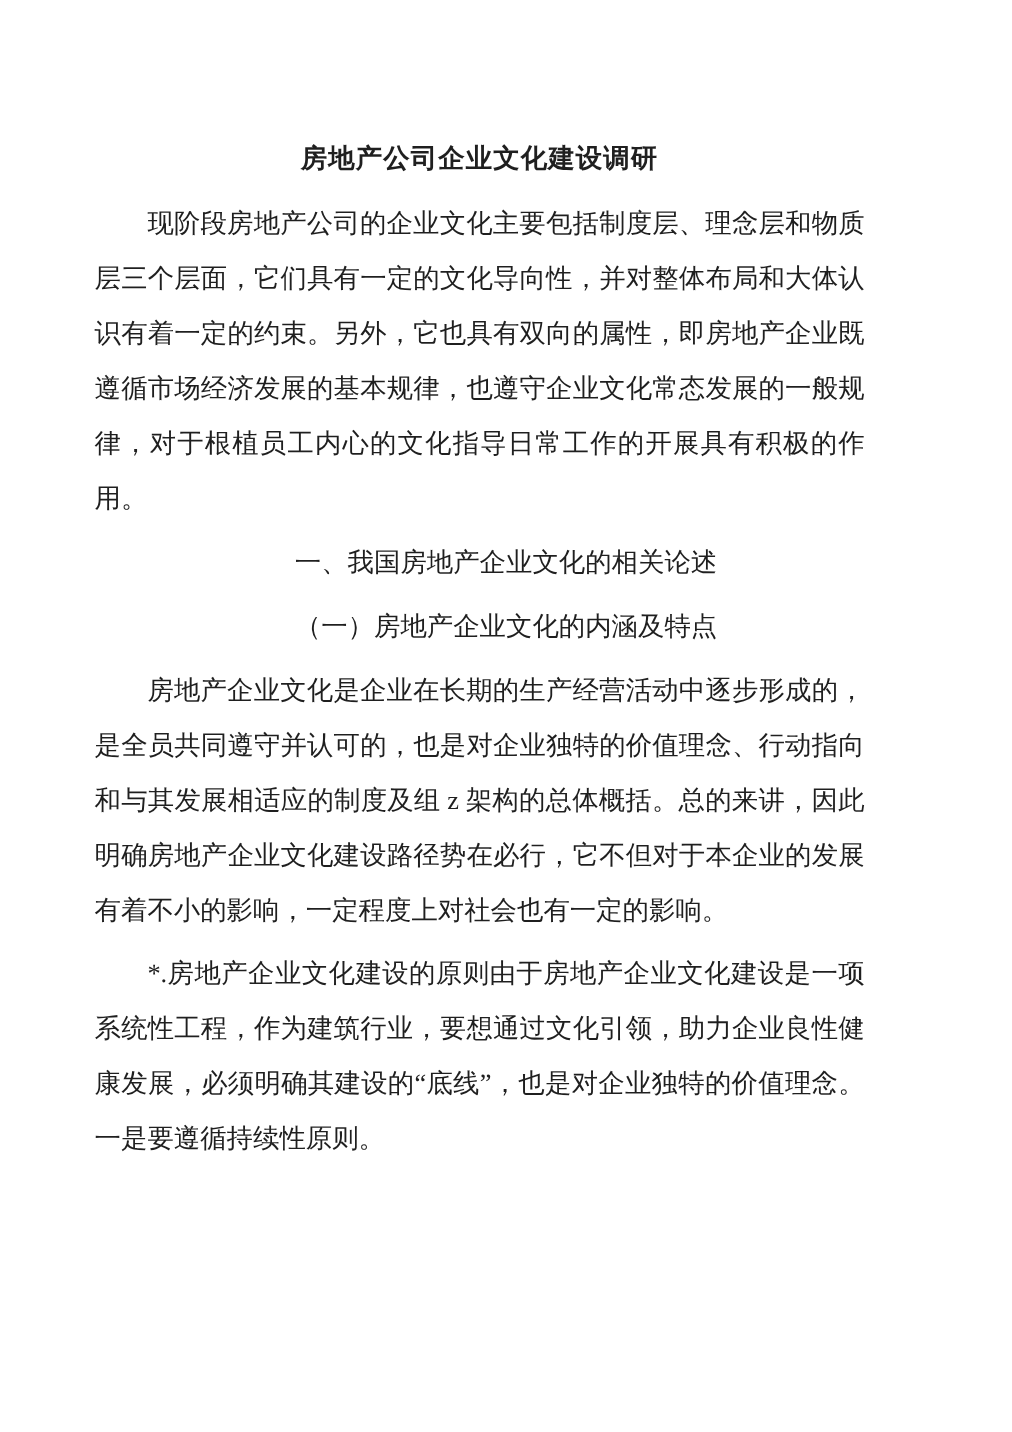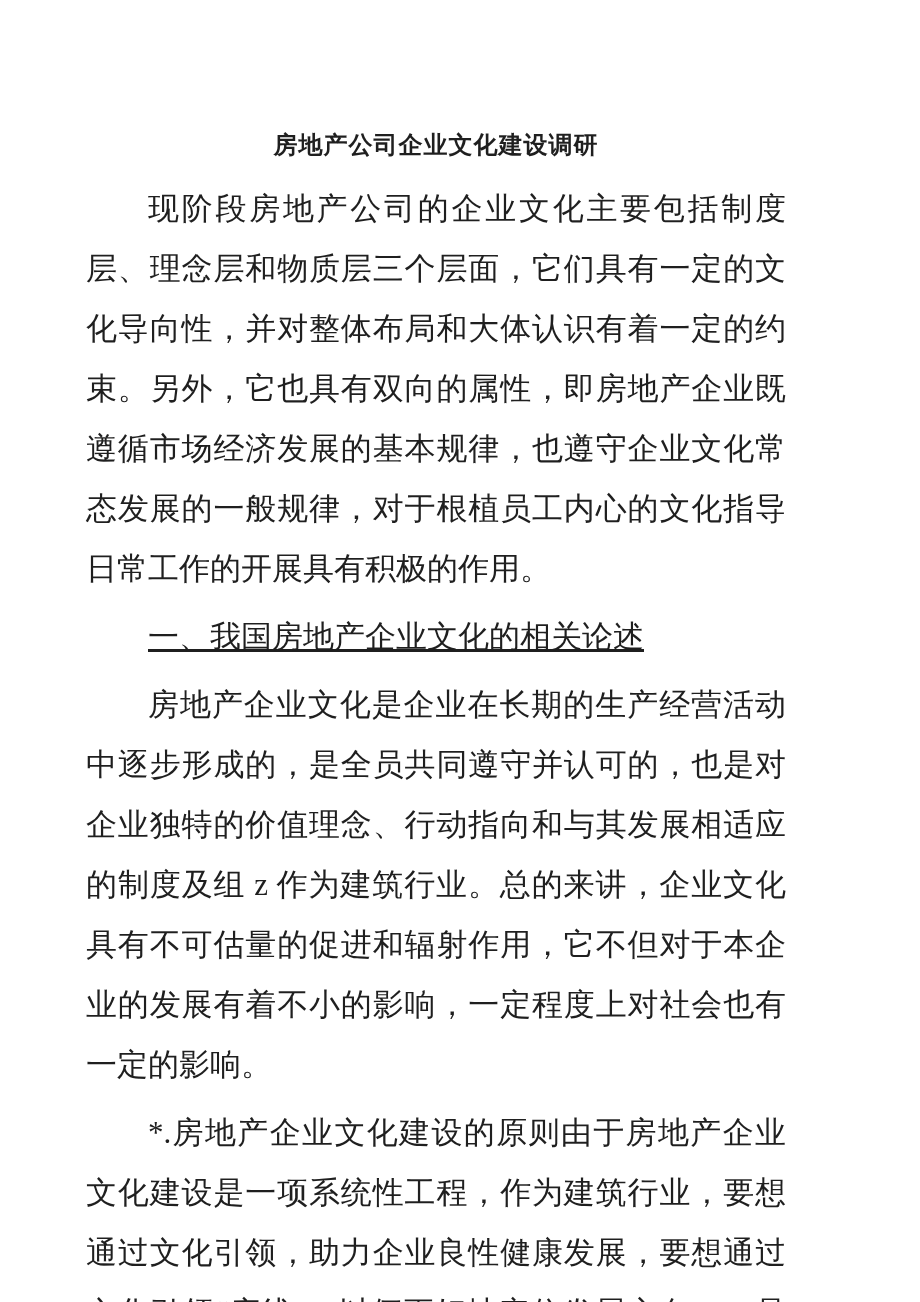--- a/index.html
+++ b/index.html
@@ -24,38 +24,38 @@
   .doc-title {
     margin: 0 0 9px 0;
     font-size: 24px;
     font-weight: bold;
     line-height: 49px;
     text-align: center;
     letter-spacing: 1px;
   }
   .doc-body p {
     margin: 0 0 8px 0;
-    font-size: 31px;
-    line-height: 60px;
+    font-size: 24px;
+    line-height: 50px;
     text-indent: 2em;
     word-break: break-all;
   }
   .doc-body p.body-para {
     text-align: justify;
     text-align-last: left;
   }
   .doc-body p.heading-para {
-    text-align: left;
-    text-decoration: underline;
+    text-align: center;
   }
 </style>
 </head>
 <body>
 
 <div class="page">
   <h1 class="doc-title">房地产公司企业文化建设调研</h1>
   <div class="doc-body">
       <p class="body-para">现阶段房地产公司的企业文化主要包括制度层、理念层和物质层三个层面，它们具有一定的文化导向性，并对整体布局和大体认识有着一定的约束。另外，它也具有双向的属性，即房地产企业既遵循市场经济发展的基本规律，也遵守企业文化常态发展的一般规律，对于根植员工内心的文化指导日常工作的开展具有积极的作用。</p>
       <p class="heading-para">一、我国房地产企业文化的相关论述</p>
-      <p class="body-para">房地产企业文化是企业在长期的生产经营活动中逐步形成的，是全员共同遵守并认可的，也是对企业独特的价值理念、行动指向和与其发展相适应的制度及组 z 作为建筑行业。总的来讲，企业文化具有不可估量的促进和辐射作用，它不但对于本企业的发展有着不小的影响，一定程度上对社会也有一定的影响。</p>
-      <p class="body-para">*.房地产企业文化建设的原则由于房地产企业文化建设是一项系统性工程，作为建筑行业，要想通过文化引领，助力企业良性健康发展，要想通过文化引领“底线”，以便更好地定位发展方向。一是要遵循持续性原则。</p>
+      <p class="heading-para">（一）房地产企业文化的内涵及特点</p>
+      <p class="body-para">房地产企业文化是企业在长期的生产经营活动中逐步形成的，是全员共同遵守并认可的，也是对企业独特的价值理念、行动指向和与其发展相适应的制度及组 z 架构的总体概括。总的来讲，因此明确房地产企业文化建设路径势在必行，它不但对于本企业的发展有着不小的影响，一定程度上对社会也有一定的影响。</p>
+      <p class="body-para">*.房地产企业文化建设的原则由于房地产企业文化建设是一项系统性工程，作为建筑行业，要想通过文化引领，助力企业良性健康发展，必须明确其建设的“底线”，也是对企业独特的价值理念。一是要遵循持续性原则。</p>
     </div>
 </div>
 
 </body></html>

